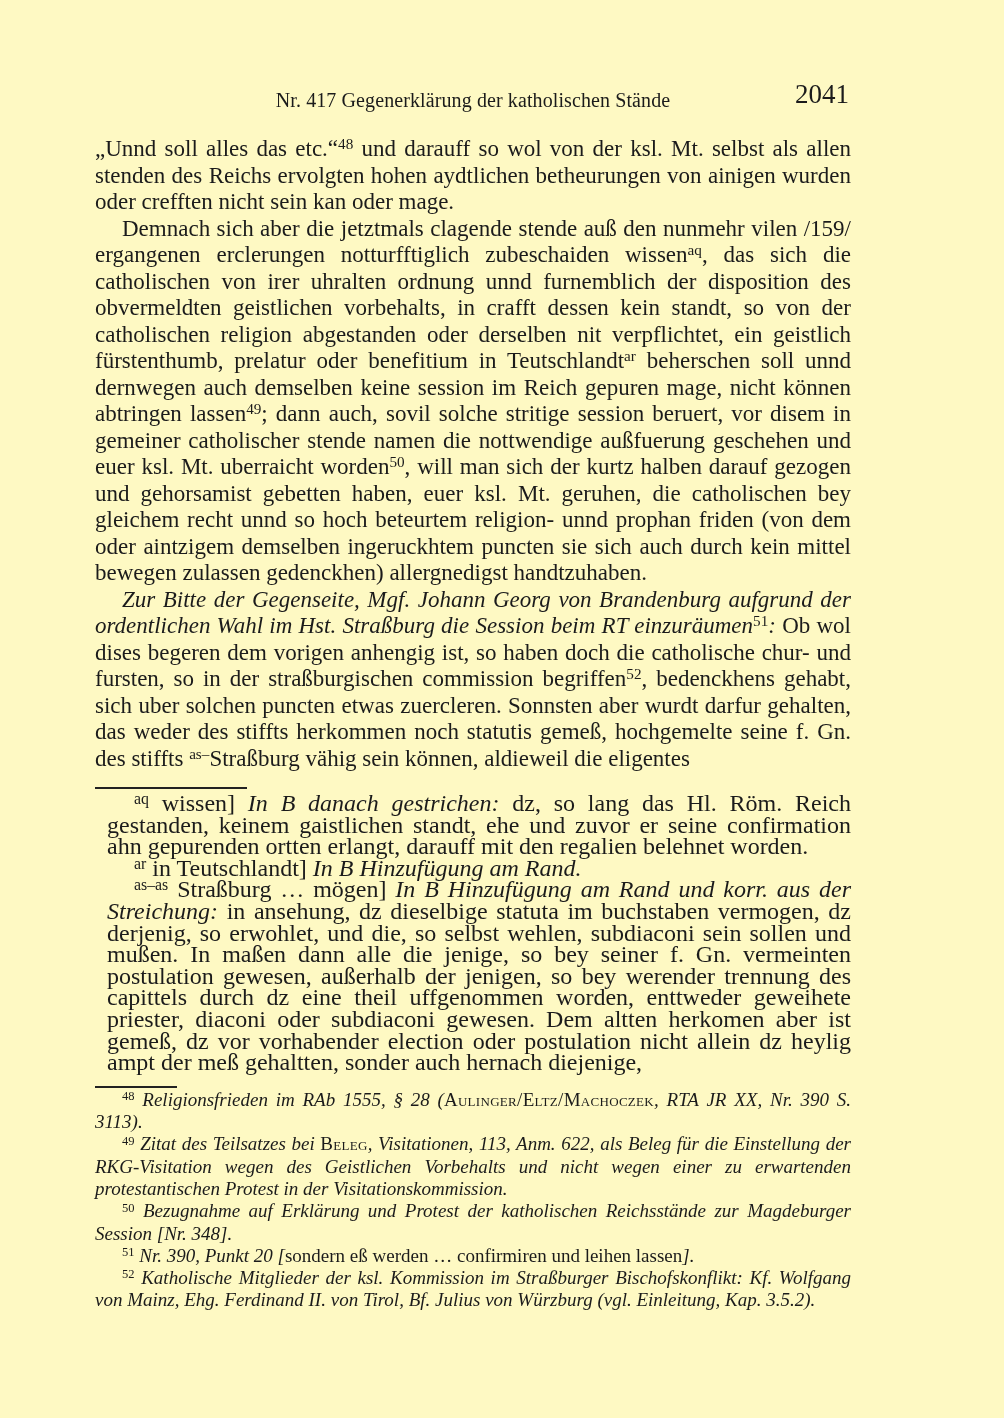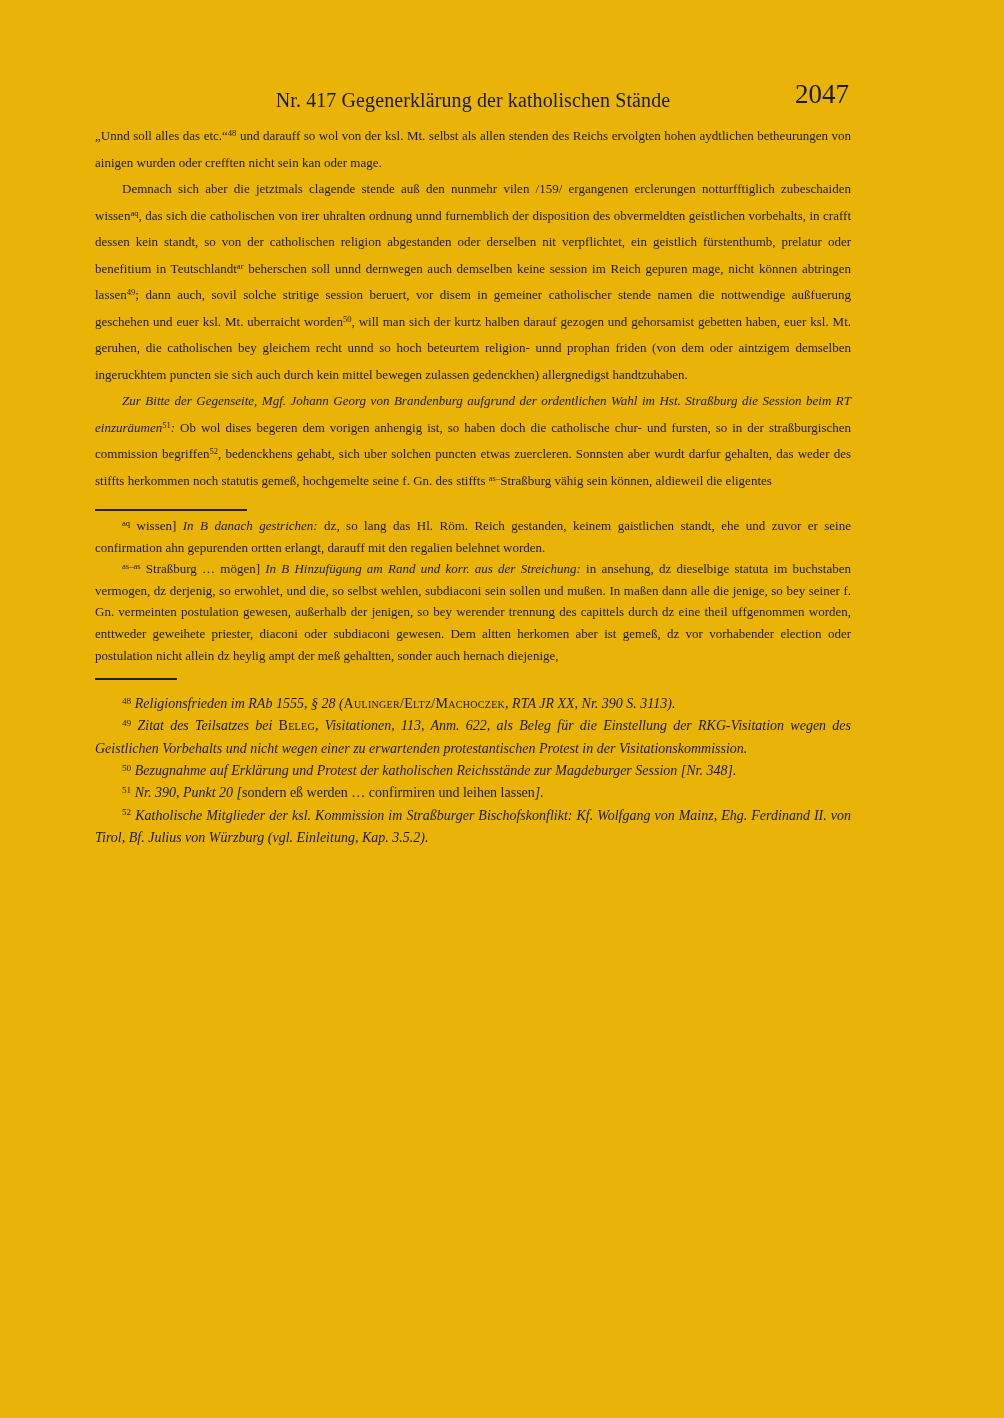--- a/index.html
+++ b/index.html
@@ -4,21 +4,21 @@
 <style>
   html, body {
     margin: 0;
     padding: 0;
     background: #ffffff;
   }
   .page {
     position: relative;
     width: 1004px;
     height: 1418px;
-    background: #eab308;
+    background: #fef9c3;
     color: #1b1b1b;
     font-family: "Liberation Serif", "DejaVu Serif", serif;
     overflow: hidden;
   }
   .text-block {
     position: absolute;
     left: 95px;
     top: 82px;
     width: 756px;
   }
@@ -35,49 +35,50 @@
     letter-spacing: 0.1px;
   }
   .page-number {
     position: absolute;
     right: 2px;
     top: -4px;
     font-size: 27px;
     line-height: 32px;
   }
   .body-text {
-    margin-top: 9px;
-    font-size: 13px;
+    margin-top: 22px;
+    font-size: 23px;
     line-height: 26.5px;
     text-align: justify;
   }
   .para { margin: 0; }
   .para-indent { text-indent: 27px; }
   .rule {
     height: 0;
     border-top: 2px solid #222;
   }
   .rule-apparatus {
     width: 152px;
     margin-top: 15px;
   }
   .rule-footnotes {
     width: 82px;
     margin-top: 12px;
   }
   .apparatus {
     margin-top: 4px;
-    font-size: 13px;
+    font-size: 24px;
     line-height: 21.6px;
     text-align: justify;
+    margin-left: 12px;
   }
   .app-note { margin: 0; text-indent: 27px; }
   .footnotes {
-    margin-top: 13px;
-    font-size: 14px;
+    margin-top: 1px;
+    font-size: 19px;
     line-height: 22.3px;
     text-align: justify;
     font-style: italic;
   }
   .footnote { margin: 0; text-indent: 27px; }
   sup {
     font-size: 66%;
     font-style: normal;
     line-height: 0;
     vertical-align: baseline;
@@ -90,33 +91,34 @@
   .seg-sc { font-style: normal; font-variant: small-caps; letter-spacing: 0.3px; }
 </style>
 </head>
 <body>
 
 <div class="page">
   <div class="text-block">
 
     <header class="running-head">
       <span class="running-title">Nr. 417 Gegenerklärung der katholischen Stände</span>
-      <span class="page-number">2047</span>
+      <span class="page-number">2041</span>
     </header>
 
     <main class="body-text">
       <p class="para"><span>„Unnd soll alles das etc.“</span><sup>48</sup><span> und darauff so wol von der ksl. Mt. selbst als allen stenden des Reichs ervolgten hohen aydtlichen betheurungen von ainigen wurden oder crefften nicht sein kan oder mage.</span></p>
       <p class="para para-indent"><span>Demnach sich aber die jetztmals clagende stende auß den nunmehr vilen /159/ ergangenen erclerungen notturfftiglich zubeschaiden wissen</span><sup>aq</sup><span>, das sich die catholischen von irer uhralten ordnung unnd furnemblich der disposition des obvermeldten geistlichen vorbehalts, in crafft dessen kein standt, so von der catholischen religion abgestanden oder derselben nit verpflichtet, ein geistlich fürstenthumb, prelatur oder benefitium in Teutschlandt</span><sup>ar</sup><span> beherschen soll unnd dernwegen auch demselben keine session im Reich gepuren mage, nicht können abtringen lassen</span><sup>49</sup><span>; dann auch, sovil solche stritige session beruert, vor disem in gemeiner catholischer stende namen die nottwendige außfuerung geschehen und euer ksl. Mt. uberraicht worden</span><sup>50</sup><span>, will man sich der kurtz halben darauf gezogen und gehorsamist gebetten haben, euer ksl. Mt. geruhen, die catholischen bey gleichem recht unnd so hoch beteurtem religion- unnd prophan friden (von dem oder aintzigem demselben ingeruckhtem puncten sie sich auch durch kein mittel bewegen zulassen gedenckhen) allergnedigst handtzuhaben.</span></p>
       <p class="para para-indent"><span class="seg-i">Zur Bitte der Gegenseite, Mgf. Johann Georg von Brandenburg aufgrund der ordentlichen Wahl im Hst. Straßburg die Session beim RT einzuräumen</span><sup>51</sup><span class="seg-i">:</span><span> Ob wol dises begeren dem vorigen anhengig ist, so haben doch die catholische chur- und fursten, so in der straßburgischen commission begriffen</span><sup>52</sup><span>, bedenckhens gehabt, sich uber solchen puncten etwas zuercleren. Sonnsten aber wurdt darfur gehalten, das weder des stiffts herkommen noch statutis gemeß, hochgemelte seine f. Gn. des stiffts </span><sup>as–</sup><span>Straßburg vähig sein können, aldieweil die eligentes</span></p>
     </main>
 
     <div class="rule rule-apparatus"></div>
 
     <section class="apparatus">
       <p class="app-note"><sup>aq</sup><span> wissen] </span><span class="seg-i">In B danach gestrichen:</span><span> dz, so lang das Hl. Röm. Reich gestanden, keinem gaistlichen standt, ehe und zuvor er seine confirmation ahn gepurenden ortten erlangt, darauff mit den regalien belehnet worden.</span></p>
+      <p class="app-note"><sup>ar</sup><span> in Teutschlandt] </span><span class="seg-i">In B Hinzufügung am Rand.</span></p>
       <p class="app-note"><sup>as–as</sup><span> Straßburg … mögen] </span><span class="seg-i">In B Hinzufügung am Rand und korr. aus der Streichung:</span><span> in ansehung, dz dieselbige statuta im buchstaben vermogen, dz derjenig, so erwohlet, und die, so selbst wehlen, subdiaconi sein sollen und mußen. In maßen dann alle die jenige, so bey seiner f. Gn. vermeinten postulation gewesen, außerhalb der jenigen, so bey werender trennung des capittels durch dz eine theil uffgenommen worden, enttweder geweihete priester, diaconi oder subdiaconi gewesen. Dem altten herkomen aber ist gemeß, dz vor vorhabender election oder postulation nicht allein dz heylig ampt der meß gehaltten, sonder auch hernach diejenige,</span></p>
     </section>
 
     <div class="rule rule-footnotes"></div>
 
     <section class="footnotes">
       <p class="footnote"><sup>48</sup><span class="seg-i"> Religionsfrieden im RAb 1555, § 28 (</span><span class="seg-sc">Aulinger/Eltz/Machoczek</span><span class="seg-i">, RTA JR XX, Nr. 390 S. 3113).</span></p>
       <p class="footnote"><sup>49</sup><span class="seg-i"> Zitat des Teilsatzes bei </span><span class="seg-sc">Beleg</span><span class="seg-i">, Visitationen, 113, Anm. 622, als Beleg für die Einstellung der RKG-Visitation wegen des Geistlichen Vorbehalts und nicht wegen einer zu erwartenden protestantischen Protest in der Visitationskommission.</span></p>
       <p class="footnote"><sup>50</sup><span class="seg-i"> Bezugnahme auf Erklärung und Protest der katholischen Reichsstände zur Magdeburger Session [Nr. 348].</span></p>
       <p class="footnote"><sup>51</sup><span class="seg-i"> Nr. 390, Punkt 20 [</span><span class="seg-r">sondern eß werden … confirmiren und leihen lassen</span><span class="seg-i">].</span></p>

